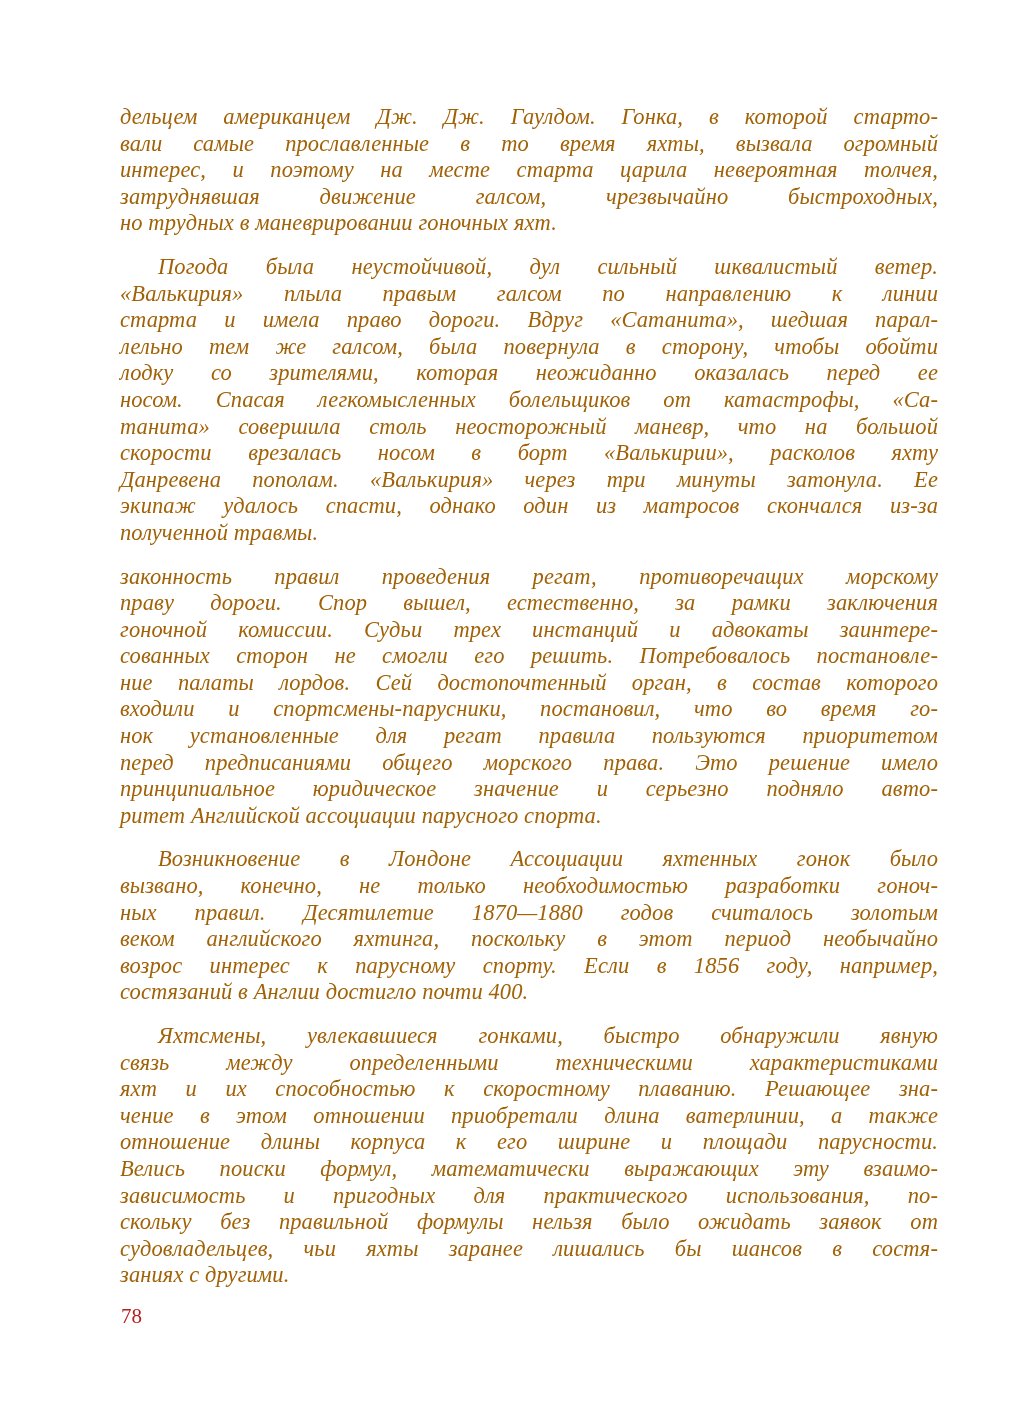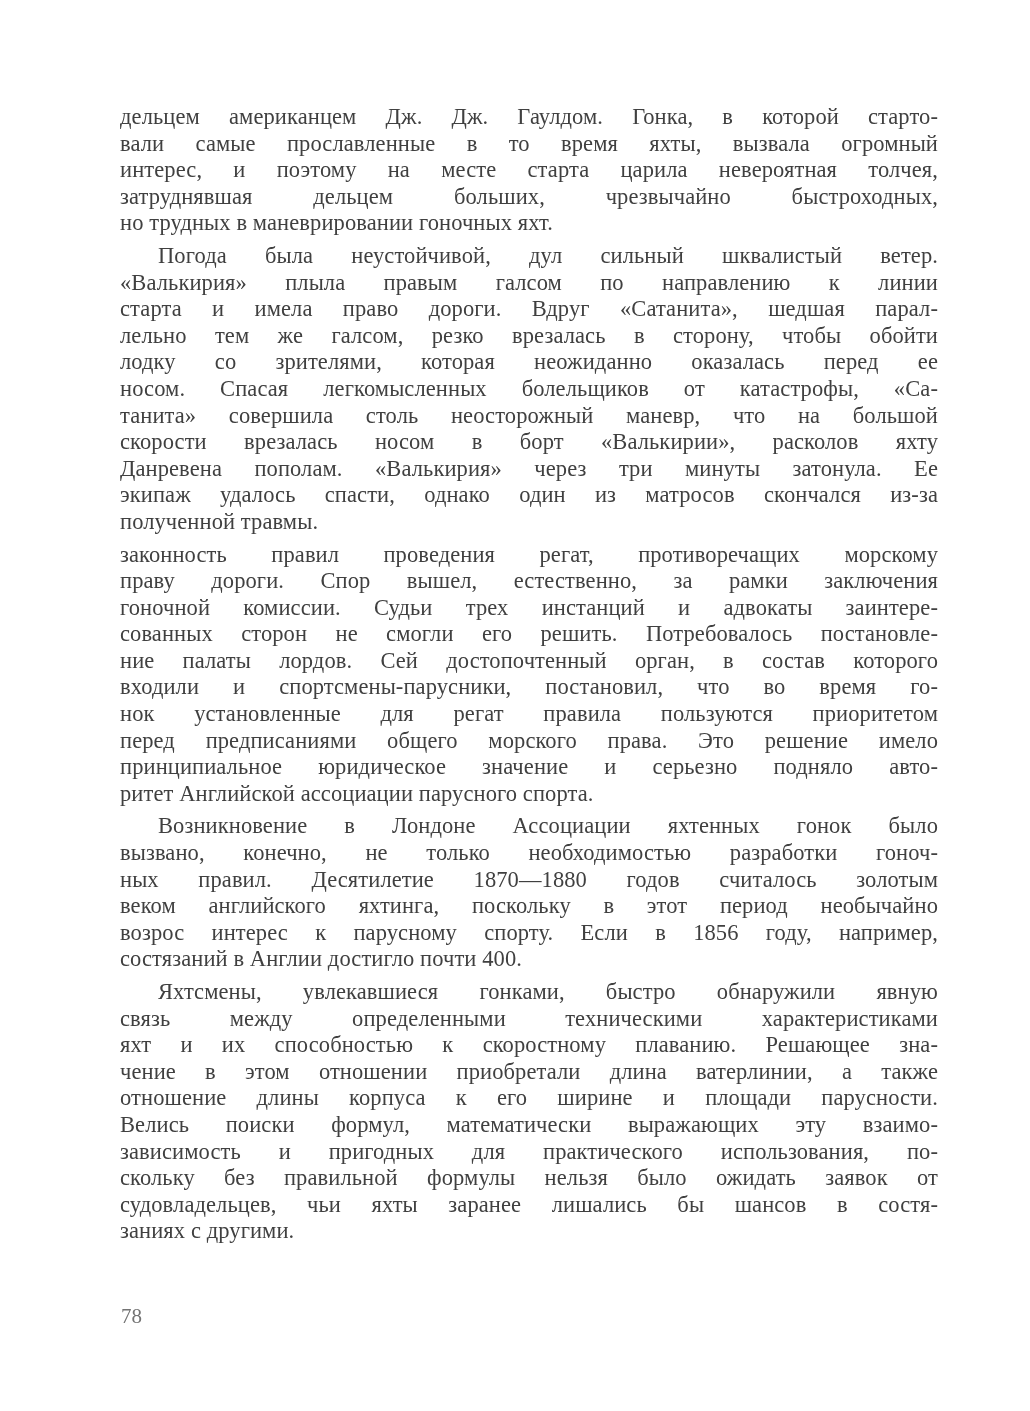--- a/index.html
+++ b/index.html
@@ -1,53 +1,54 @@
 <!DOCTYPE html>
 <html><head>
 <meta charset="utf-8">
 <style>
   html, body { margin:0; padding:0; background:#ffffff; }
   body { width:1030px; height:1411px; position:relative; overflow:hidden; }
   .page {
     position:absolute; left:120px; top:104px; width:818px;
     font-family:"Liberation Serif","DejaVu Serif",serif;
-    font-size:22.5px; line-height:26.6px; color:#404040;
+    font-size:22.5px; line-height:26.6px; color:#a16207;
     letter-spacing:0.1px;
+    font-style:italic;
   }
   .para { margin:0; }
   .line {
     display:block; white-space:nowrap;
     text-align:justify; text-align-last:justify;
     height:26.6px; overflow:visible;
   }
   .line.last { text-align-last:left; }
   .line.indent { padding-left:38px; }
-  .para + .para { margin-top:6px; }
+  .para + .para { margin-top:17px; }
   .page-number {
     position:absolute; left:121px; top:1304px;
     font-family:"Liberation Serif","DejaVu Serif",serif;
-    font-size:21px; color:#737373;
+    font-size:21px; color:#b91c1c;
   }
 </style>
 </head>
 <body>
 
 <div class="page" id="page-body">
     <div class="para">
       <span class="line">дельцем американцем Дж. Дж. Гаулдом. Гонка, в которой старто-</span>
       <span class="line">вали самые прославленные в то время яхты, вызвала огромный</span>
       <span class="line">интерес, и поэтому на месте старта царила невероятная толчея,</span>
-      <span class="line">затруднявшая дельцем больших, чрезвычайно быстроходных,</span>
+      <span class="line">затруднявшая движение галсом, чрезвычайно быстроходных,</span>
       <span class="line last">но трудных в маневрировании гоночных яхт.</span>
     </div>
     <div class="para">
       <span class="line indent">Погода была неустойчивой, дул сильный шквалистый ветер.</span>
       <span class="line">«Валькирия» плыла правым галсом по направлению к линии</span>
       <span class="line">старта и имела право дороги. Вдруг «Сатанита», шедшая парал-</span>
-      <span class="line">лельно тем же галсом, резко врезалась в сторону, чтобы обойти</span>
+      <span class="line">лельно тем же галсом, была повернула в сторону, чтобы обойти</span>
       <span class="line">лодку со зрителями, которая неожиданно оказалась перед ее</span>
       <span class="line">носом. Спасая легкомысленных болельщиков от катастрофы, «Са-</span>
       <span class="line">танита» совершила столь неосторожный маневр, что на большой</span>
       <span class="line">скорости врезалась носом в борт «Валькирии», расколов яхту</span>
       <span class="line">Данревена пополам. «Валькирия» через три минуты затонула. Ее</span>
       <span class="line">экипаж удалось спасти, однако один из матросов скончался из-за</span>
       <span class="line last">полученной травмы.</span>
     </div>
     <div class="para">
       <span class="line">законность правил проведения регат, противоречащих морскому</span>

